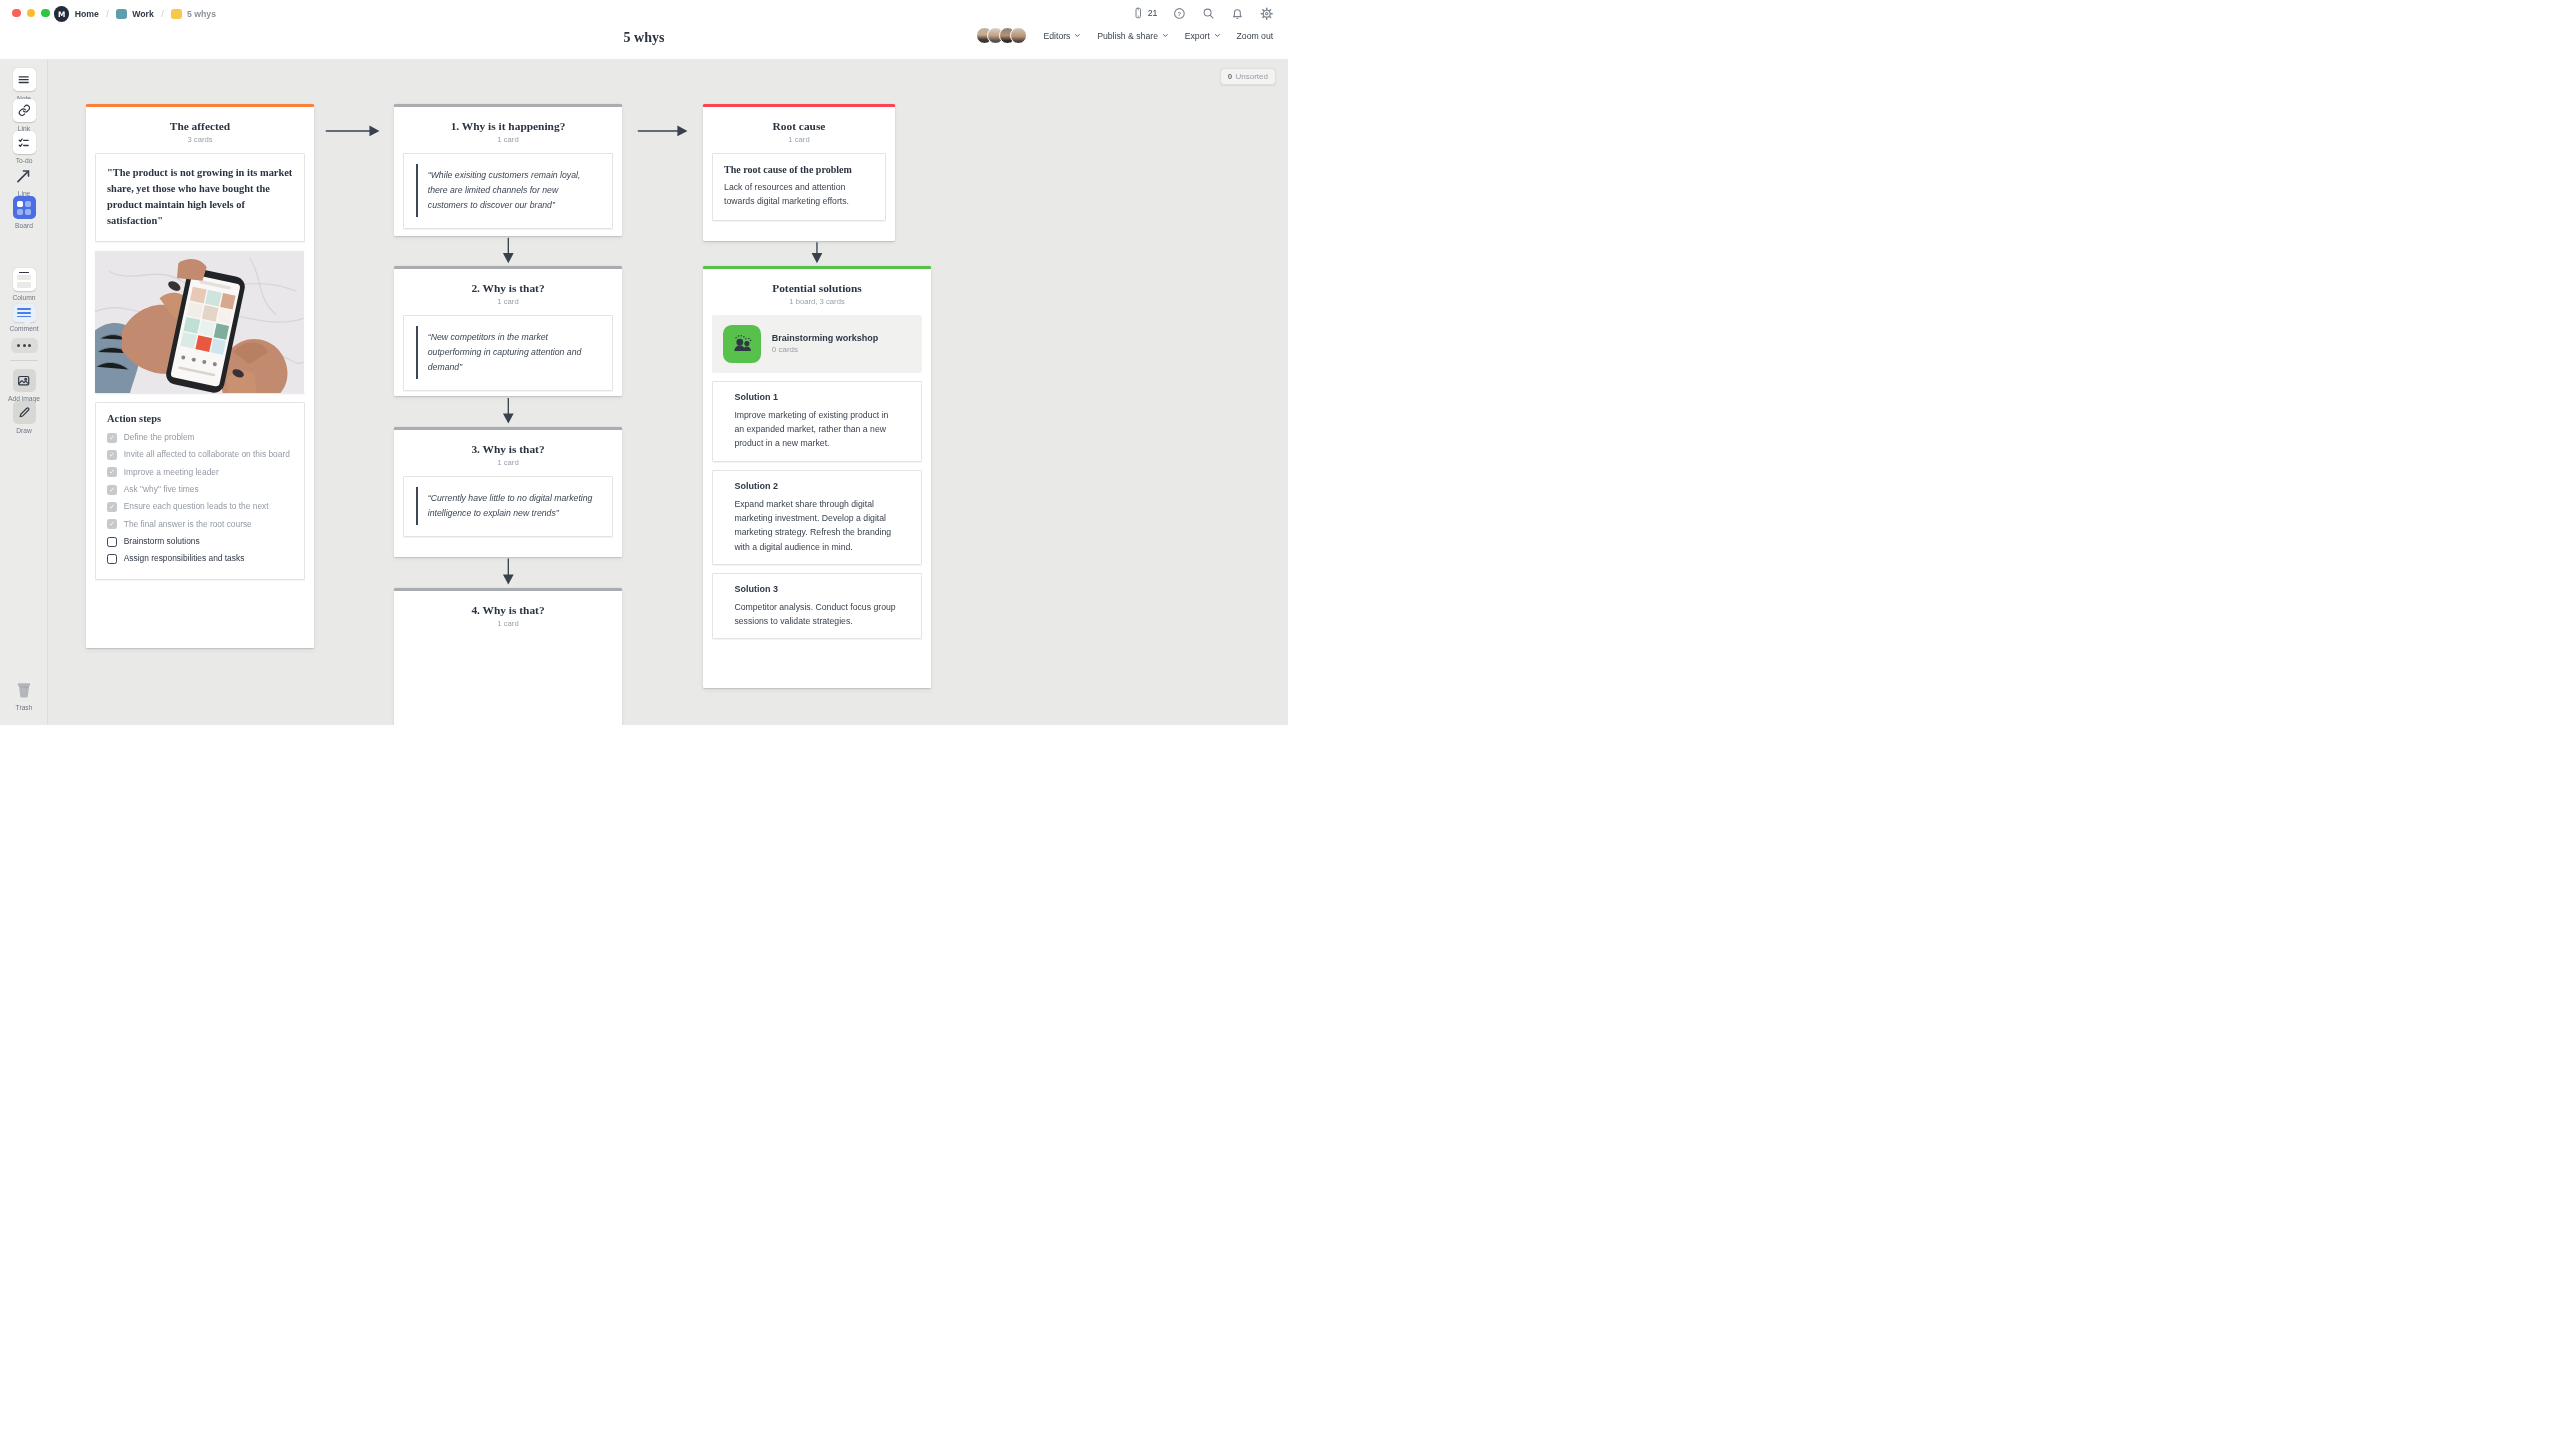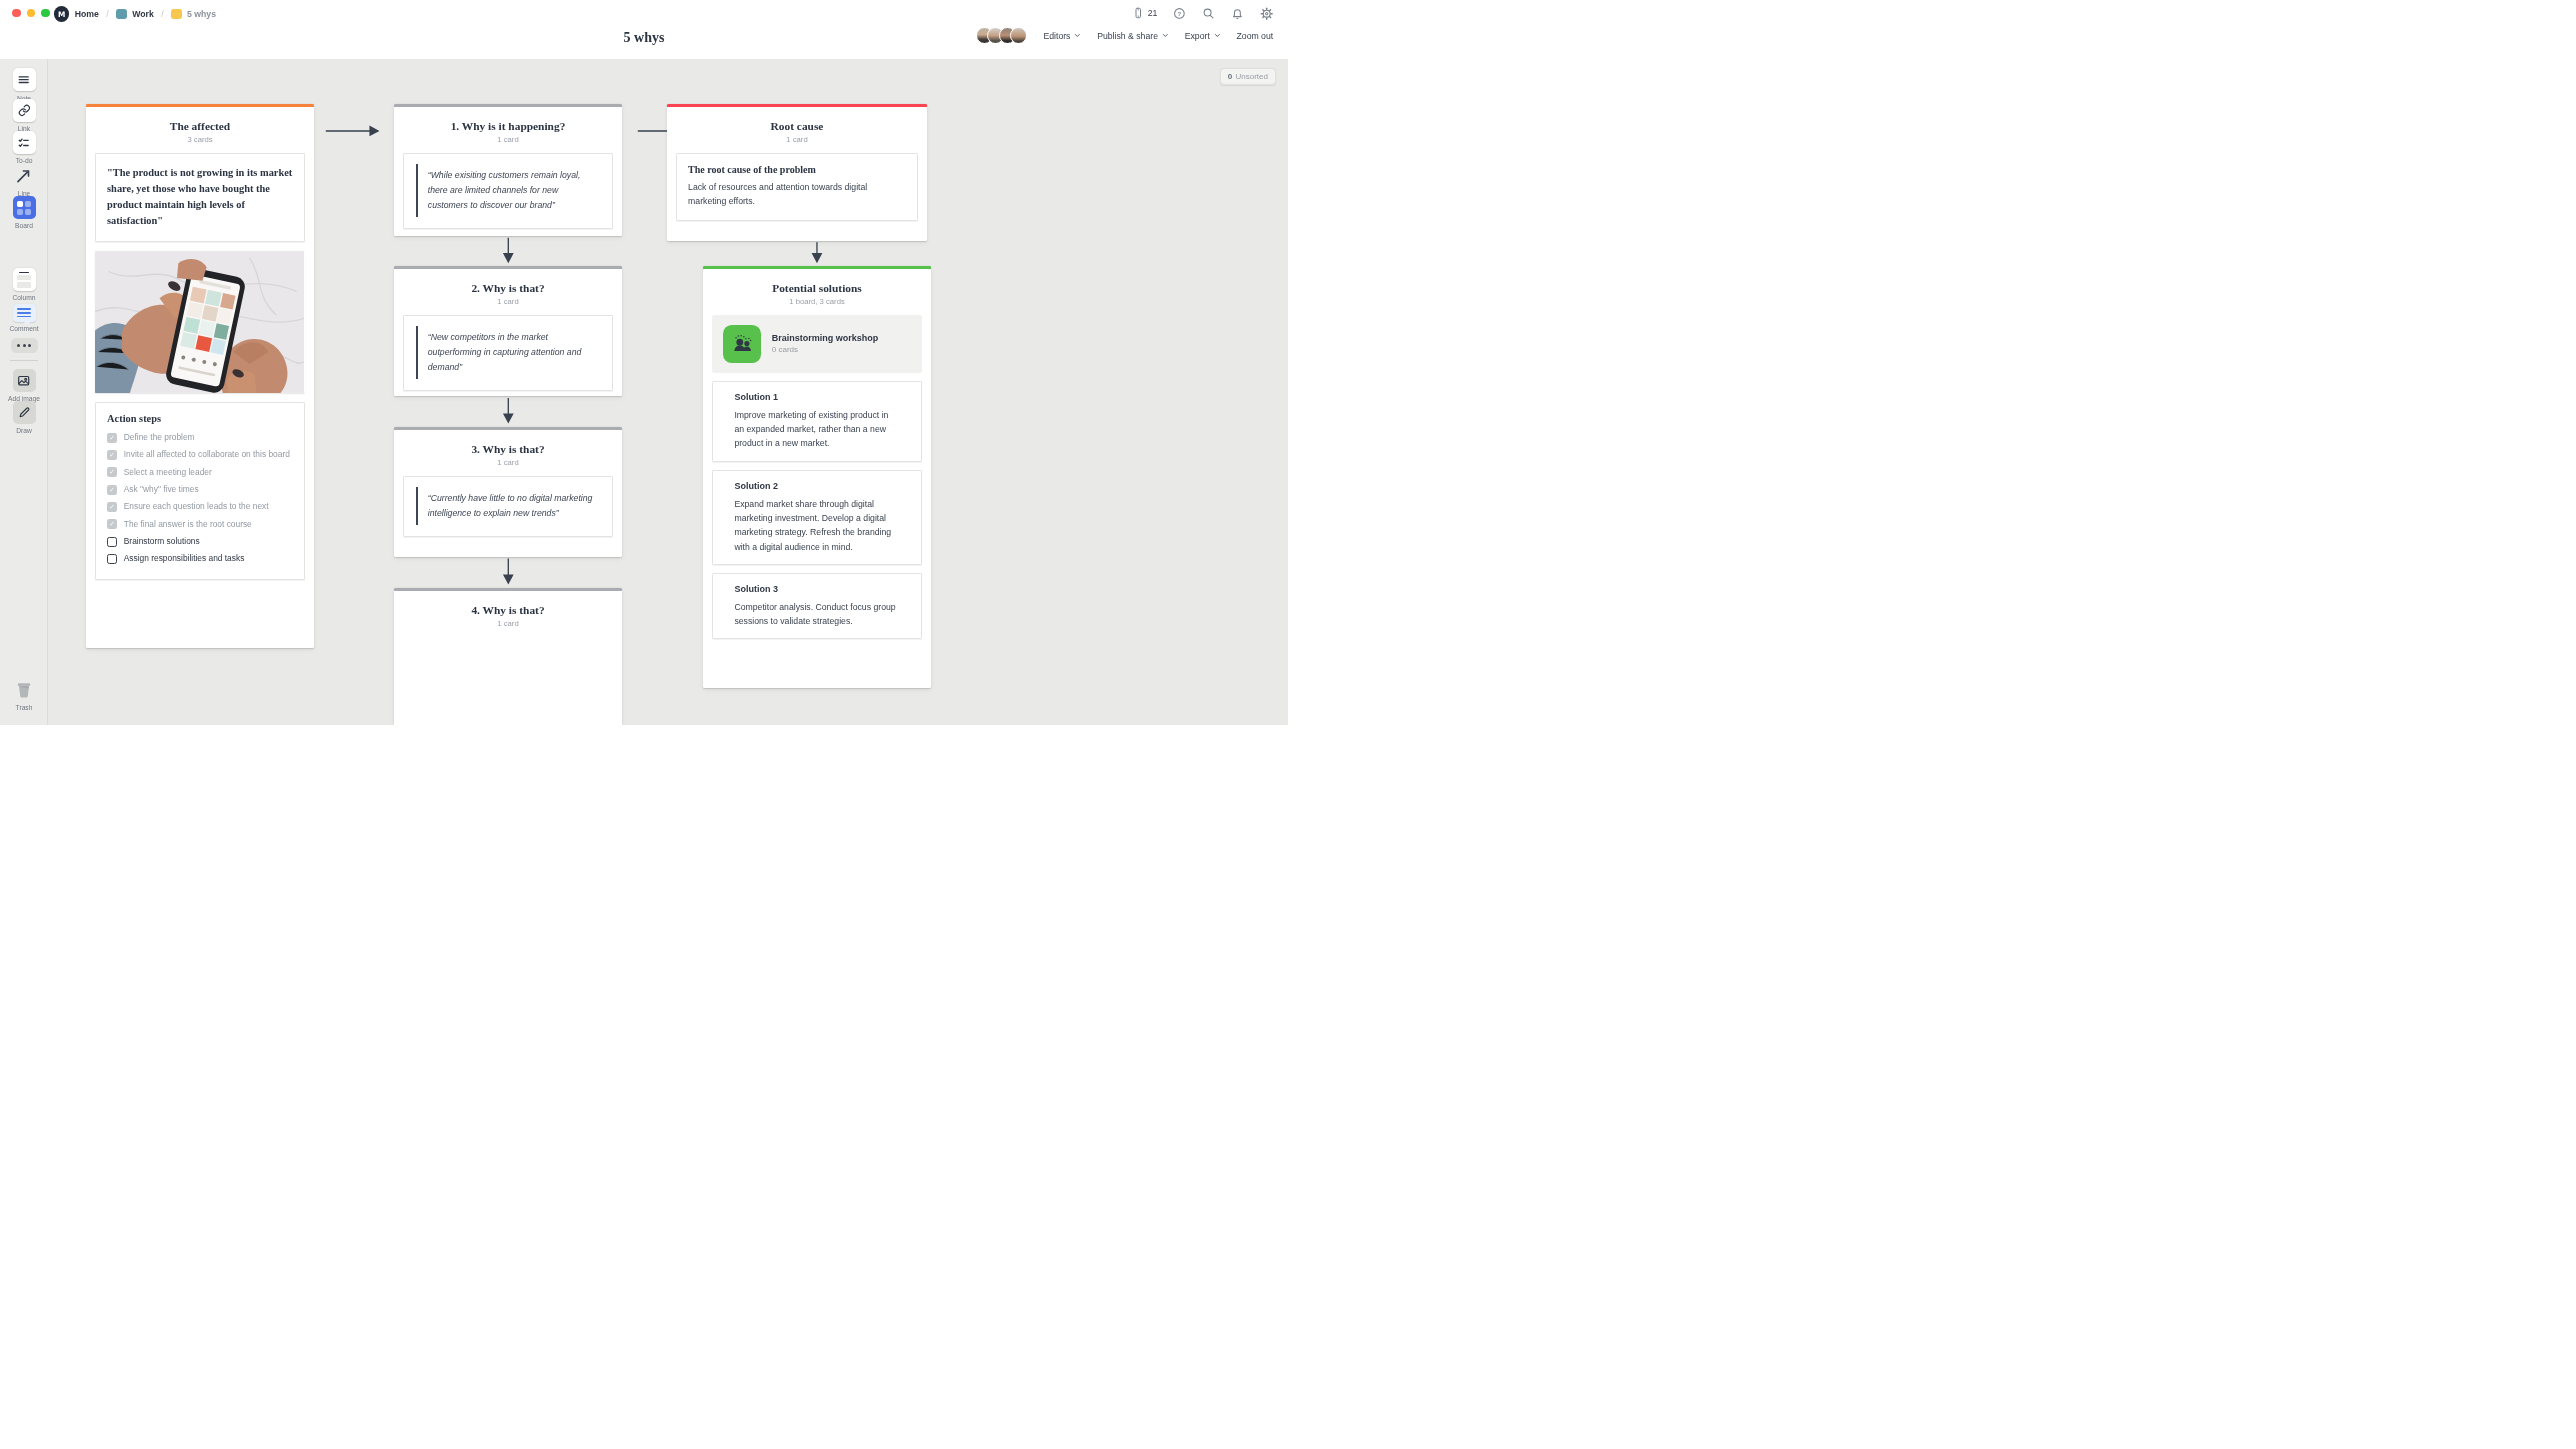--- a/index.html
+++ b/index.html
@@ -105,21 +105,21 @@
   .unsorted { position:absolute; left:1172px; top:9.4px; z-index:3; background:#f3f3f1; border:0.7px solid #e0e1dd; border-radius:4px;
     box-shadow:0 0.7px 1.3px rgba(0,0,0,.08); padding:2.7px 6.7px; font-size:8px; color:#9aa0a8; cursor:pointer; }
   .unsorted b { color:#6b727c; margin-right:3.4px; }
 
   
   .col-problem { left:38px; top:45px; width:228px; height:544px; }
   .card-why1 { left:346px; top:45px;  width:228px; height:132px; }
   .card-why2 { left:346px; top:207px; width:228px; height:130px; }
   .card-why3 { left:346px; top:368px; width:228px; height:130px; }
   .card-why4 { left:346px; top:529px; width:228px; height:161px; }
-  .card-root { left:619px; top:45px;  width:260px; height:137px; }
+  .card-root { left:655px; top:45px;  width:192px; height:137px; }
   .col-solutions { left:655px; top:207px; width:228px; height:422px; }
 </style>
 </head>
 <body>
 
 <div id="app">
 
   <div class="header">
     <div class="traffic">
       <span class="t-red"></span>
@@ -407,21 +407,21 @@
         <div class="check-row done">
           <span class="cb on"></span>
           <span class="cl">Define the problem</span>
         </div>
         <div class="check-row done">
           <span class="cb on"></span>
           <span class="cl">Invite all affected to collaborate on this board</span>
         </div>
         <div class="check-row done">
           <span class="cb on"></span>
-          <span class="cl">Select a meeting leader</span>
+          <span class="cl">Improve a meeting leader</span>
         </div>
         <div class="check-row done">
           <span class="cb on"></span>
           <span class="cl">Ask "why" five times</span>
         </div>
         <div class="check-row done">
           <span class="cb on"></span>
           <span class="cl">Ensure each question leads to the next</span>
         </div>
         <div class="check-row done">

